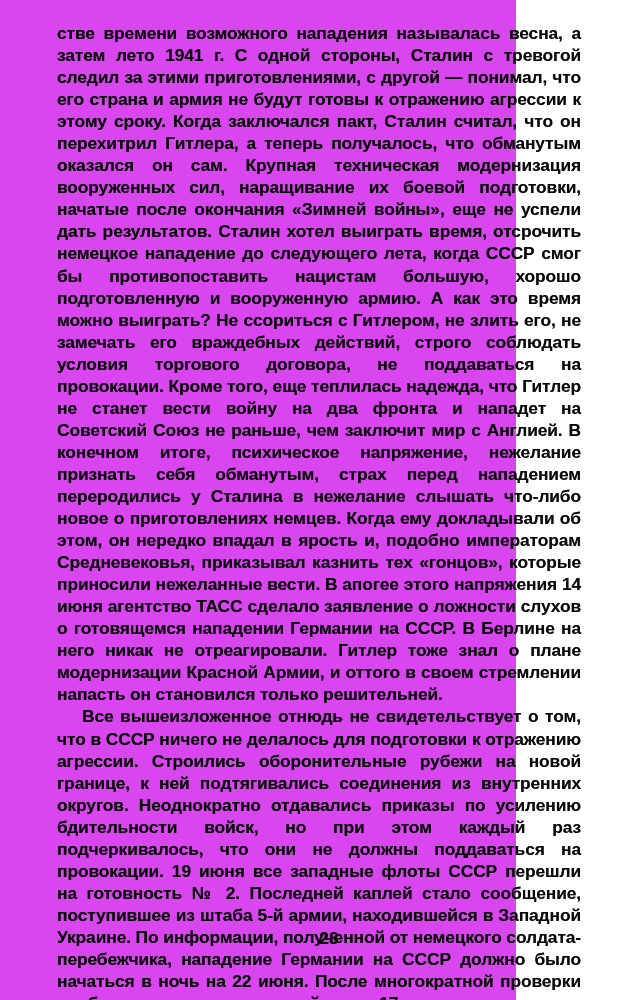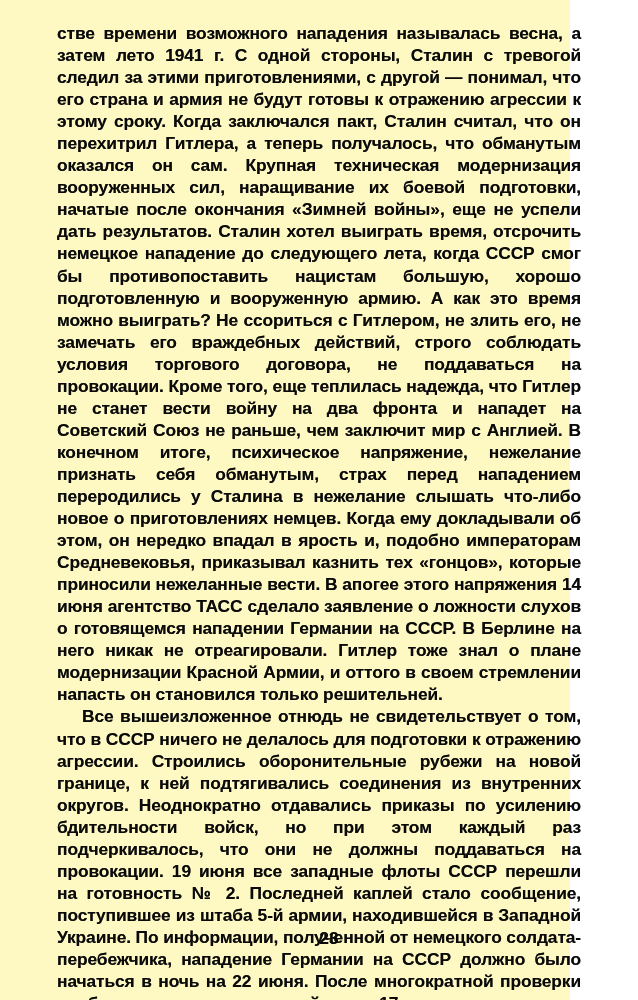--- a/index.html
+++ b/index.html
@@ -10,23 +10,23 @@
   }
   body {
     width: 638px;
     height: 1000px;
     overflow: hidden;
     font-family: "Liberation Sans", "DejaVu Sans", sans-serif;
   }
 
   .page {
     position: relative;
-    width: 570px;
+    width: 516px;
     height: 1000px;
-    background: #fef9c3;
+    background: #d946ef;
     box-sizing: border-box;
   }
 
   .text-block {
     position: absolute;
     left: 57px;
     top: 22px;
     width: 524px;
   }
 

